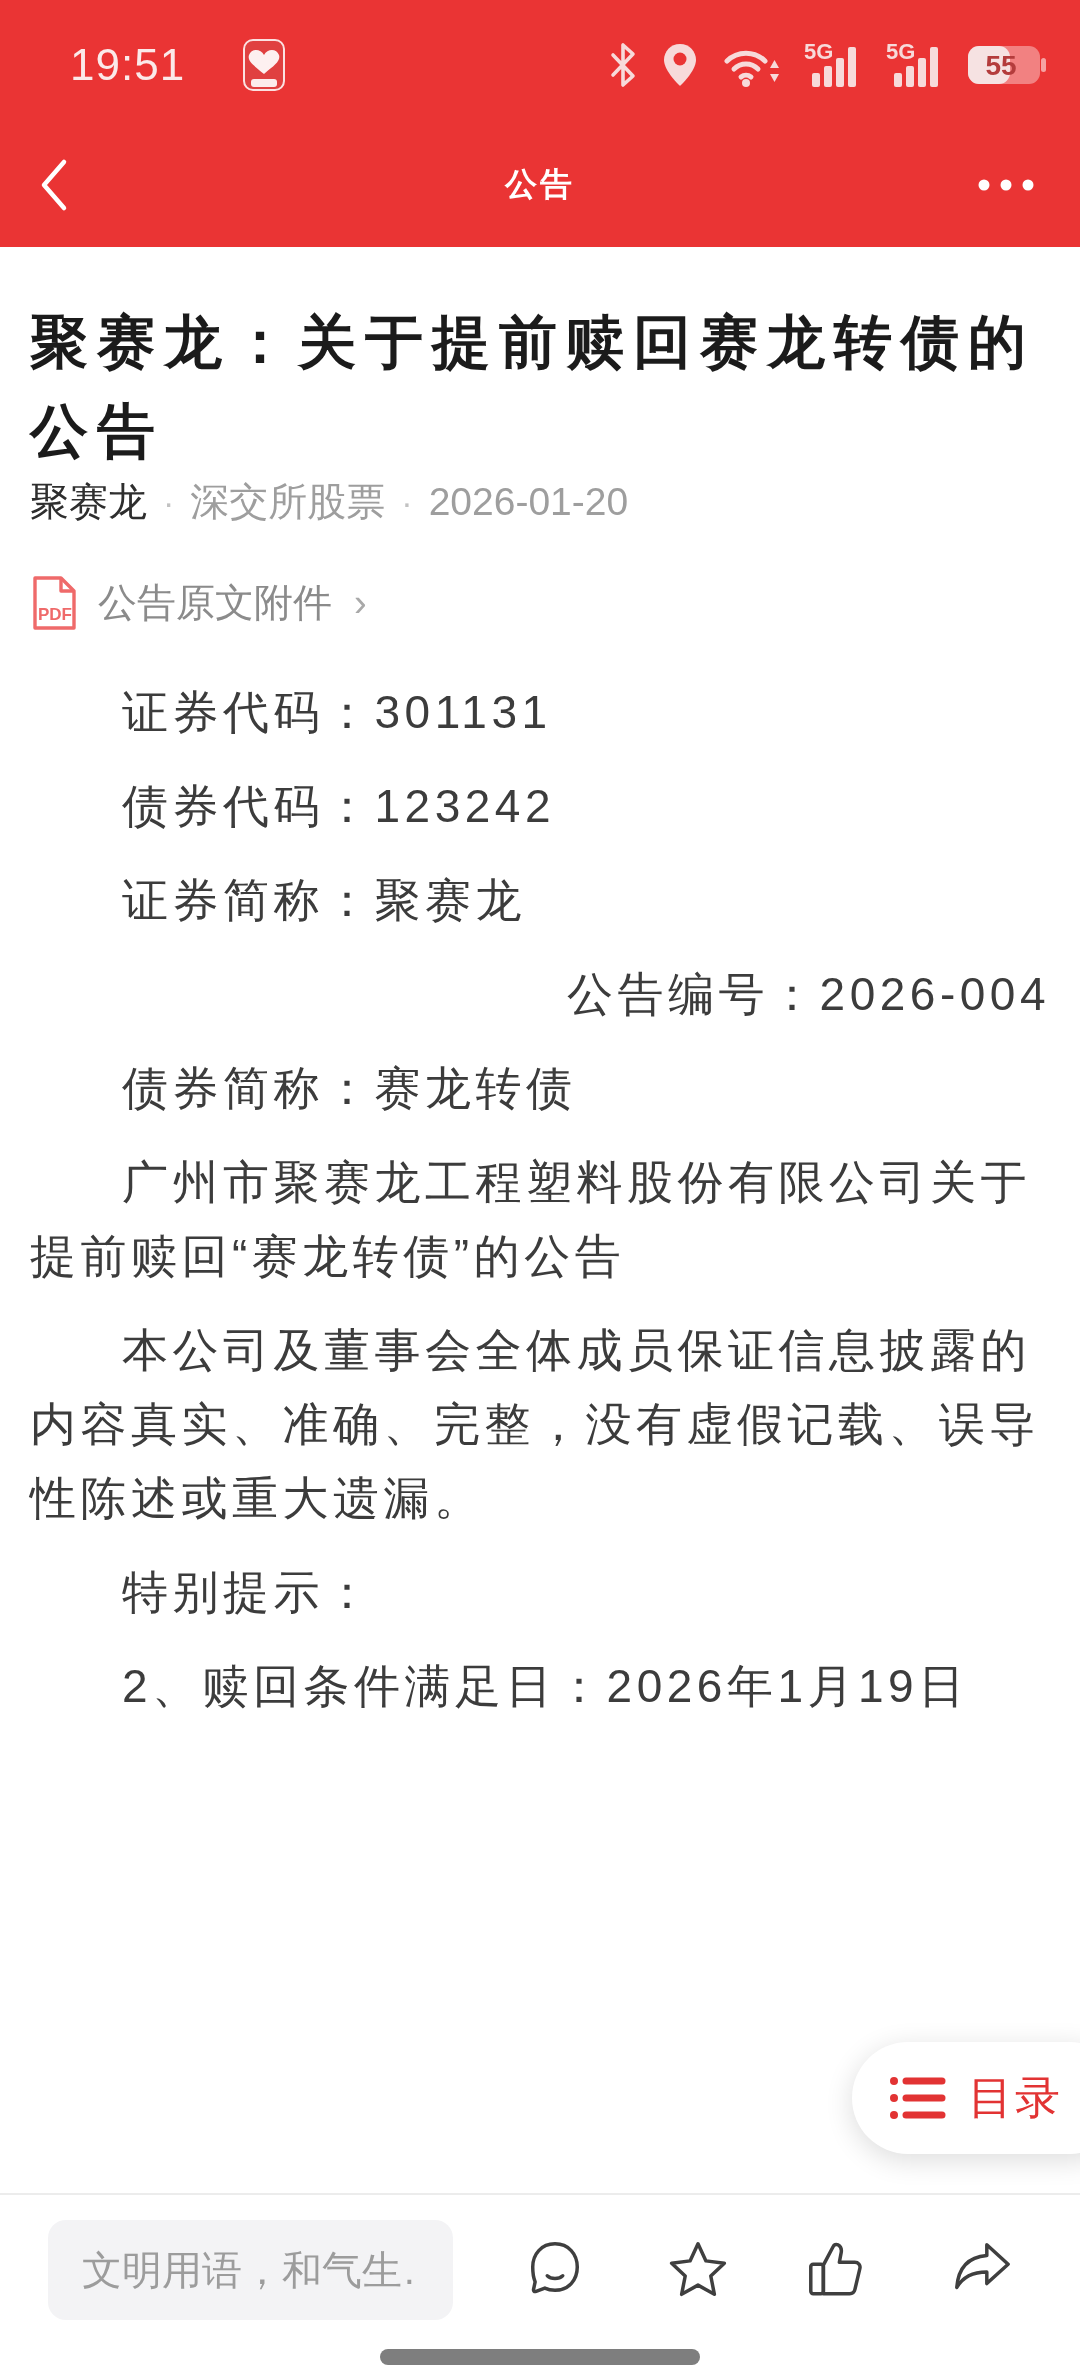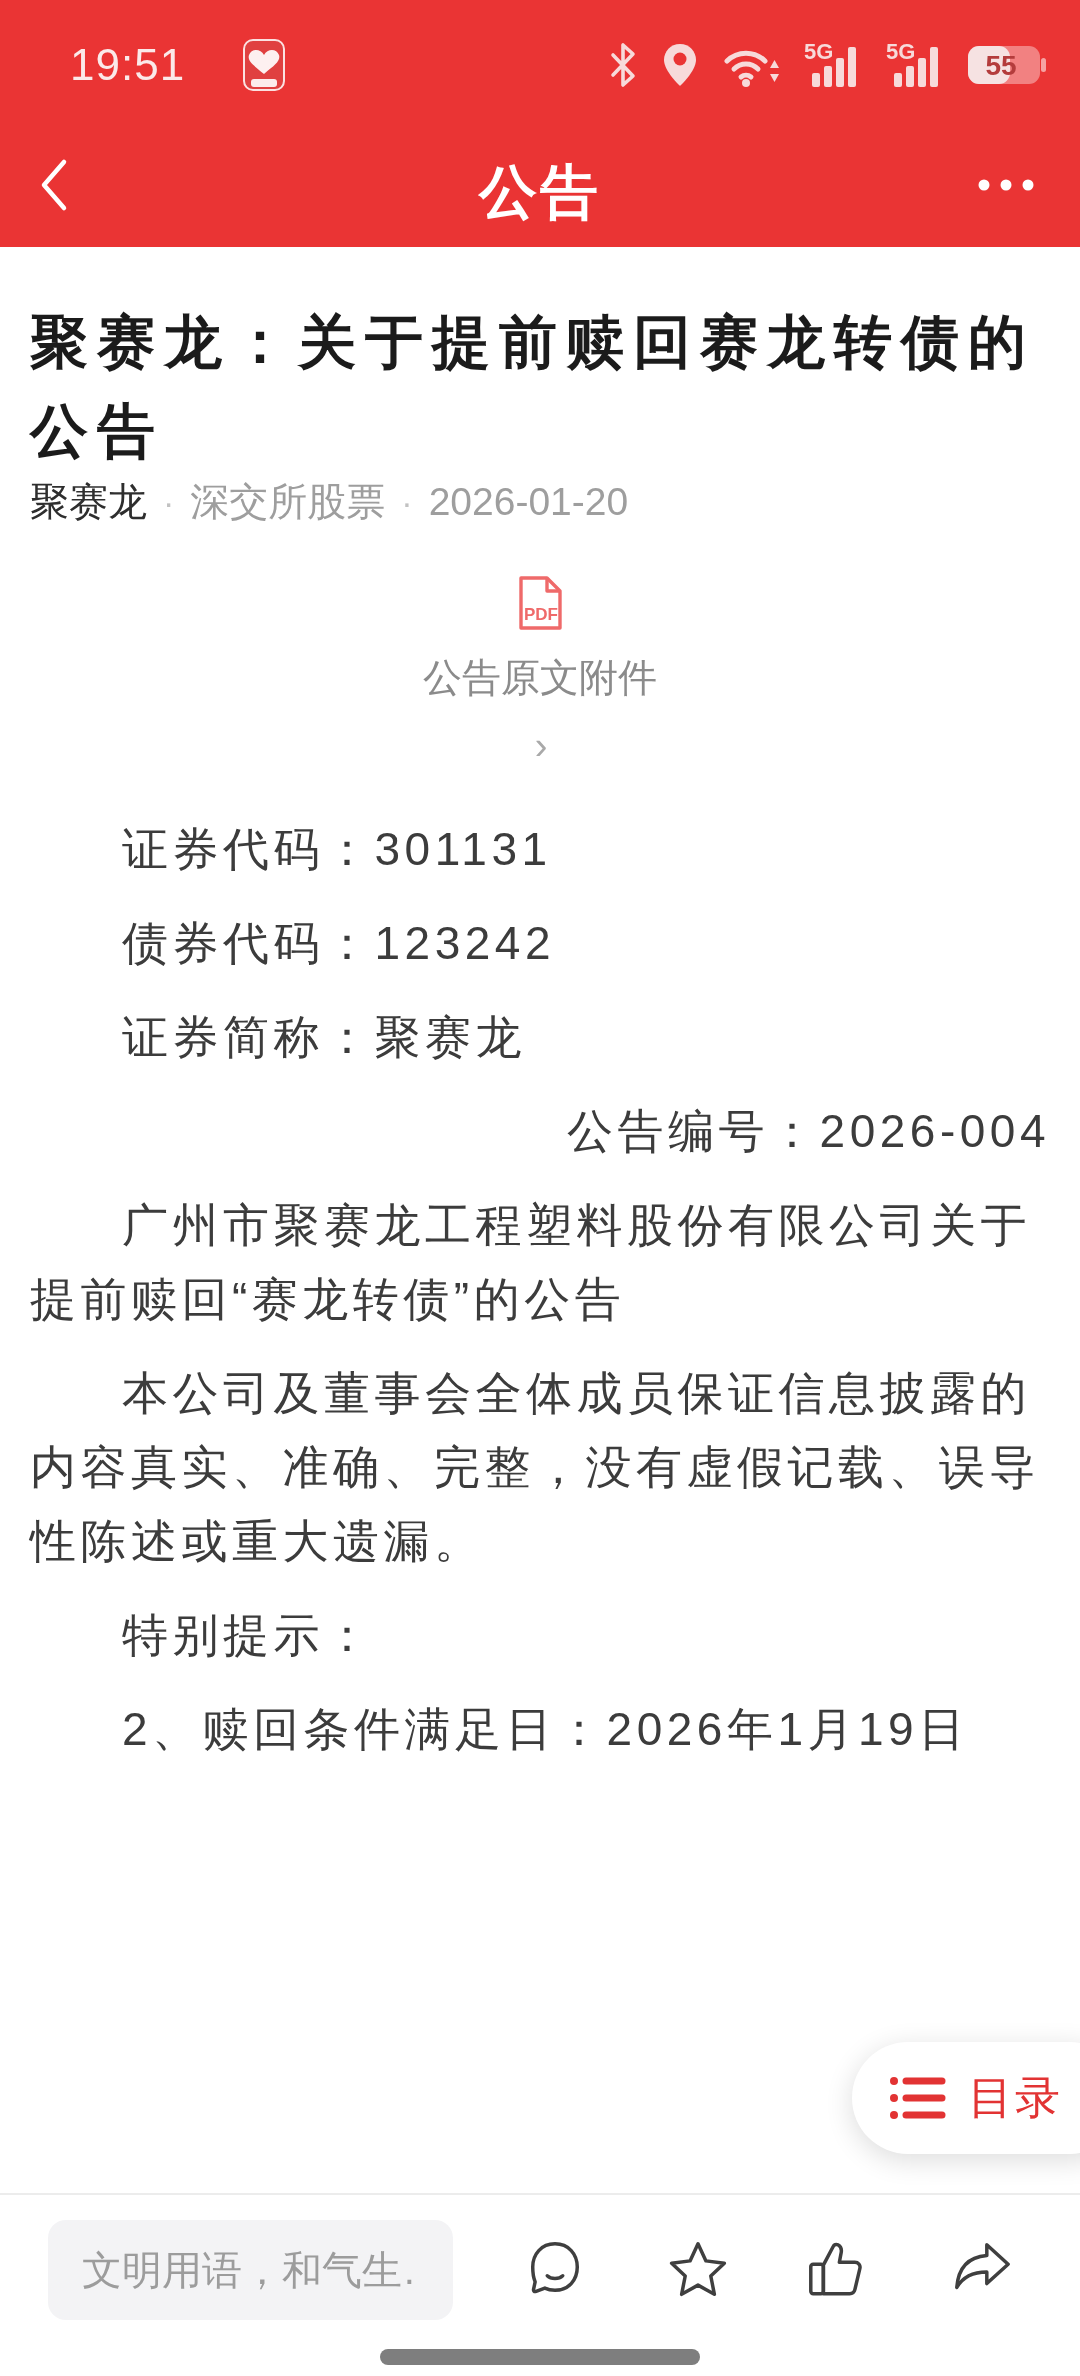--- a/index.html
+++ b/index.html
@@ -27,34 +27,34 @@
   .sb-right{margin-left:auto;display:flex;align-items:center;gap:24px;}
   .sb-ic{display:block;}
   
   .navbar{
     position:absolute;top:123px;left:0;right:0;height:124px;
     background:var(--accent-red);display:flex;align-items:center;
   }
   .back-btn{width:110px;height:100%;display:flex;align-items:center;justify-content:center;cursor:pointer;}
   .nav-title{
     position:absolute;left:50%;top:50%;transform:translate(-50%,-50%);
-    color:#fff;font-size:58px;font-weight:600;letter-spacing:3px;margin-top:8px;
+    color:#fff;font-size:32px;font-weight:600;letter-spacing:3px;
   }
   .more-btn{position:absolute;right:34px;top:0;height:100%;display:flex;align-items:center;cursor:pointer;padding:0 8px;}
   
   .content{position:absolute;top:247px;left:0;right:0;padding:50px 30px 0;}
   .article-title{
     margin:0;font-size:58px;line-height:89px;letter-spacing:9px;
     color:#1b1b1b;font-weight:700;
   }
   .meta-row{display:flex;align-items:center;gap:16px;font-size:39px;}
   .meta-source{color:#2e2e2e;}
   .meta-dot{color:#c2c2c2;font-size:34px;}
   .meta-gray{color:var(--meta-gray);}
-  .attach-row{margin-top:46px;display:flex;align-items:center;gap:20px;cursor:pointer;flex-direction:column;}
+  .attach-row{margin-top:46px;display:flex;align-items:center;gap:20px;cursor:pointer;}
   .attach-label{color:#8b8b8b;font-size:39px;}
   .attach-chevron{color:#a9a9a9;font-size:38px;margin-left:2px;}
   .article-body{margin-top:44px;font-size:46px;color:var(--body-text);letter-spacing:4.5px;}
   .article-body p{margin:0 0 20px;line-height:74px;text-indent:2em;}
   .article-body p.right{text-align:right;text-indent:0;}
   
   .toc-fab{
     position:absolute;top:2042px;left:852px;width:274px;height:112px;
     background:#fff;border-radius:56px;z-index:6;
     box-shadow:0 6px 28px rgba(0,0,0,0.14);
@@ -171,20 +171,21 @@
       </svg>
       <span class="attach-label">公告原文附件</span>
       <span class="attach-chevron">›</span>
     </div>
 
     <div class="article-body">
       <p>证券代码：301131</p>
       <p>债券代码：123242</p>
       <p>证券简称：聚赛龙</p>
       <p class="right">公告编号：2026-004</p>
+      <p>债券简称：赛龙转债</p>
       <p>广州市聚赛龙工程塑料股份有限公司关于提前赎回“赛龙转债”的公告</p>
       <p>本公司及董事会全体成员保证信息披露的内容真实、准确、完整，没有虚假记载、误导性陈述或重大遗漏。</p>
       <p>特别提示：</p>
       <p>2、赎回条件满足日：2026年1月19日</p>
     </div>
   </div>
 
   <div class="toc-fab">
     <svg width="58" height="56" viewBox="0 0 58 56">
       <circle cx="6" cy="11" r="4" fill="#e23333"></circle>

